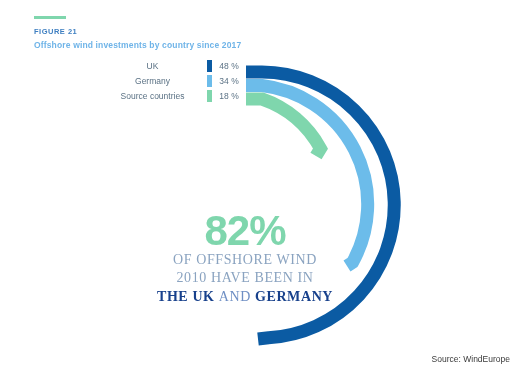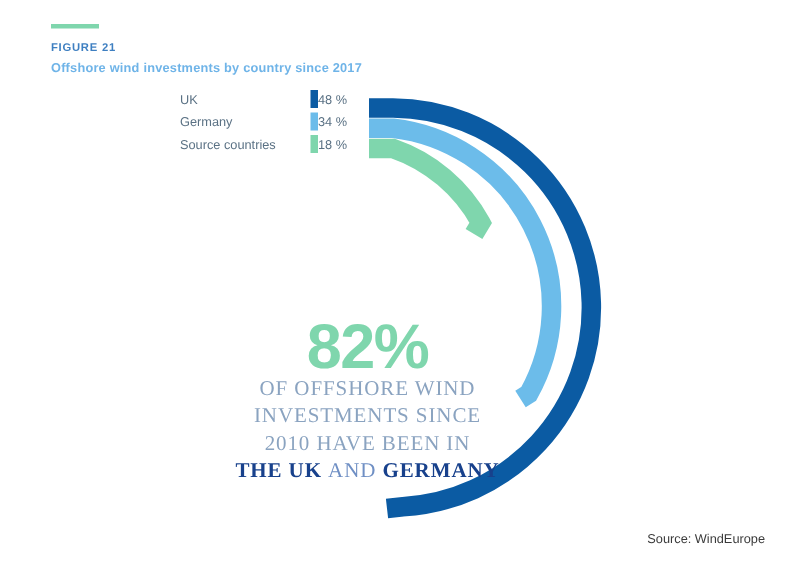--- a/index.html
+++ b/index.html
@@ -50,34 +50,34 @@
     width: 126px;
   }
   .legend-row {
     display: flex;
     align-items: center;
     height: 13px;
     margin-bottom: 2px;
   }
   .legend-label {
     flex: 1;
-    text-align: left;
+    text-align: center;
     font-size: 8.5px;
     color: #5a7184;
     padding-right: 22px;
     white-space: nowrap;
   }
   .legend-swatch {
     width: 5px;
     height: 12px;
     flex: 0 0 5px;
   }
   .legend-value {
     width: 34px;
-    text-align: left;
+    text-align: center;
     font-size: 8.5px;
     color: #5a7184;
     white-space: nowrap;
   }
 
   
   #arc-chart {
     position: absolute;
     left: 0;
     top: 0;
@@ -161,20 +161,19 @@
   <path fill="none" stroke="#0b5ba3" stroke-width="13" d="M 246,72 L 262,72 A 133,133 0 0 1 268.5,337.8 L 258,339"></path>
 
   <path fill="none" stroke="#6cbcea" stroke-width="13" d="M 246,85.5 L 262,85.5 A 119.5,119.5 0 0 1 352.5,262.5 L 347,266"></path>
 
   <path fill="none" stroke="#7fd6ad" stroke-width="13" d="M 246,99 L 262,99 A 106,106 0 0 1 320.5,148.5 L 316,156"></path>
 </svg>
 
 <div id="center-callout">
   <div id="big-percent">82%</div>
   <div class="callout-line">OF OFFSHORE WIND</div>
-  <div class="callout-line">INVESTMENTS SINCE</div>
   <div class="callout-line">2010 HAVE BEEN IN</div>
   <div class="callout-line" id="callout-line-4">
     <span class="bold-navy">THE UK</span><span class="light-navy">&nbsp;</span><span class="light-navy">AND</span><span class="light-navy">&nbsp;</span><span class="bold-navy">GERMANY</span>
   </div>
 </div>
 
 <div id="source-note">Source: WindEurope</div>
 
 </body></html>

